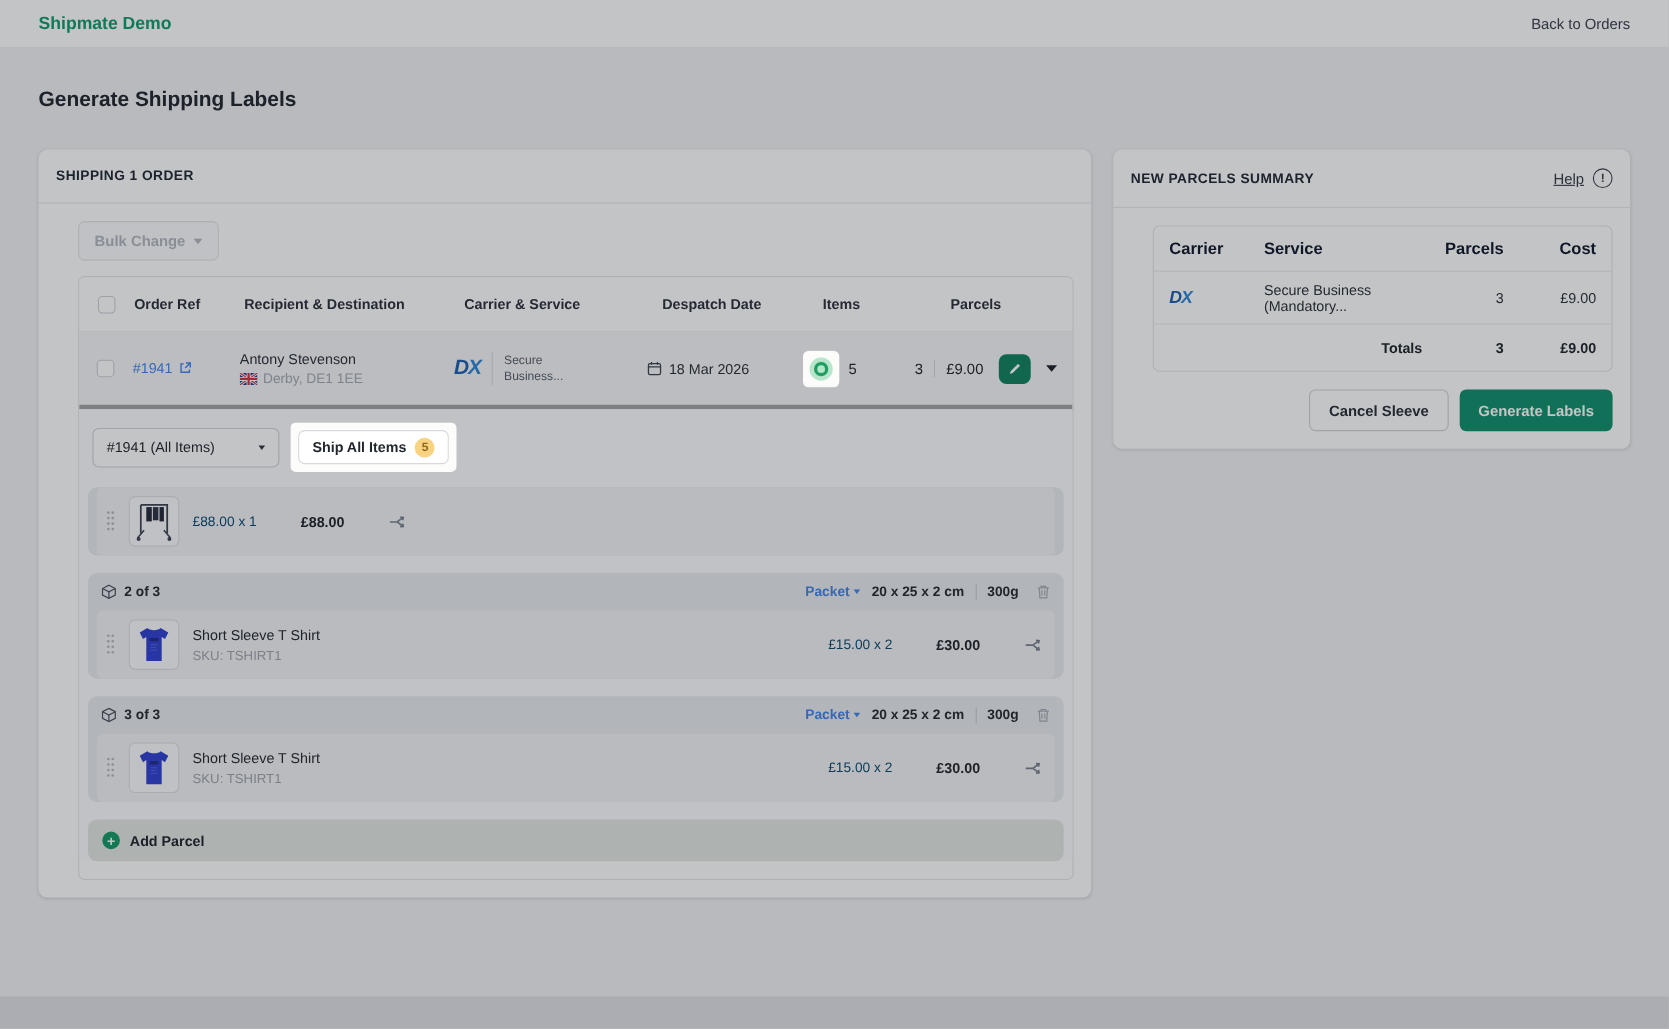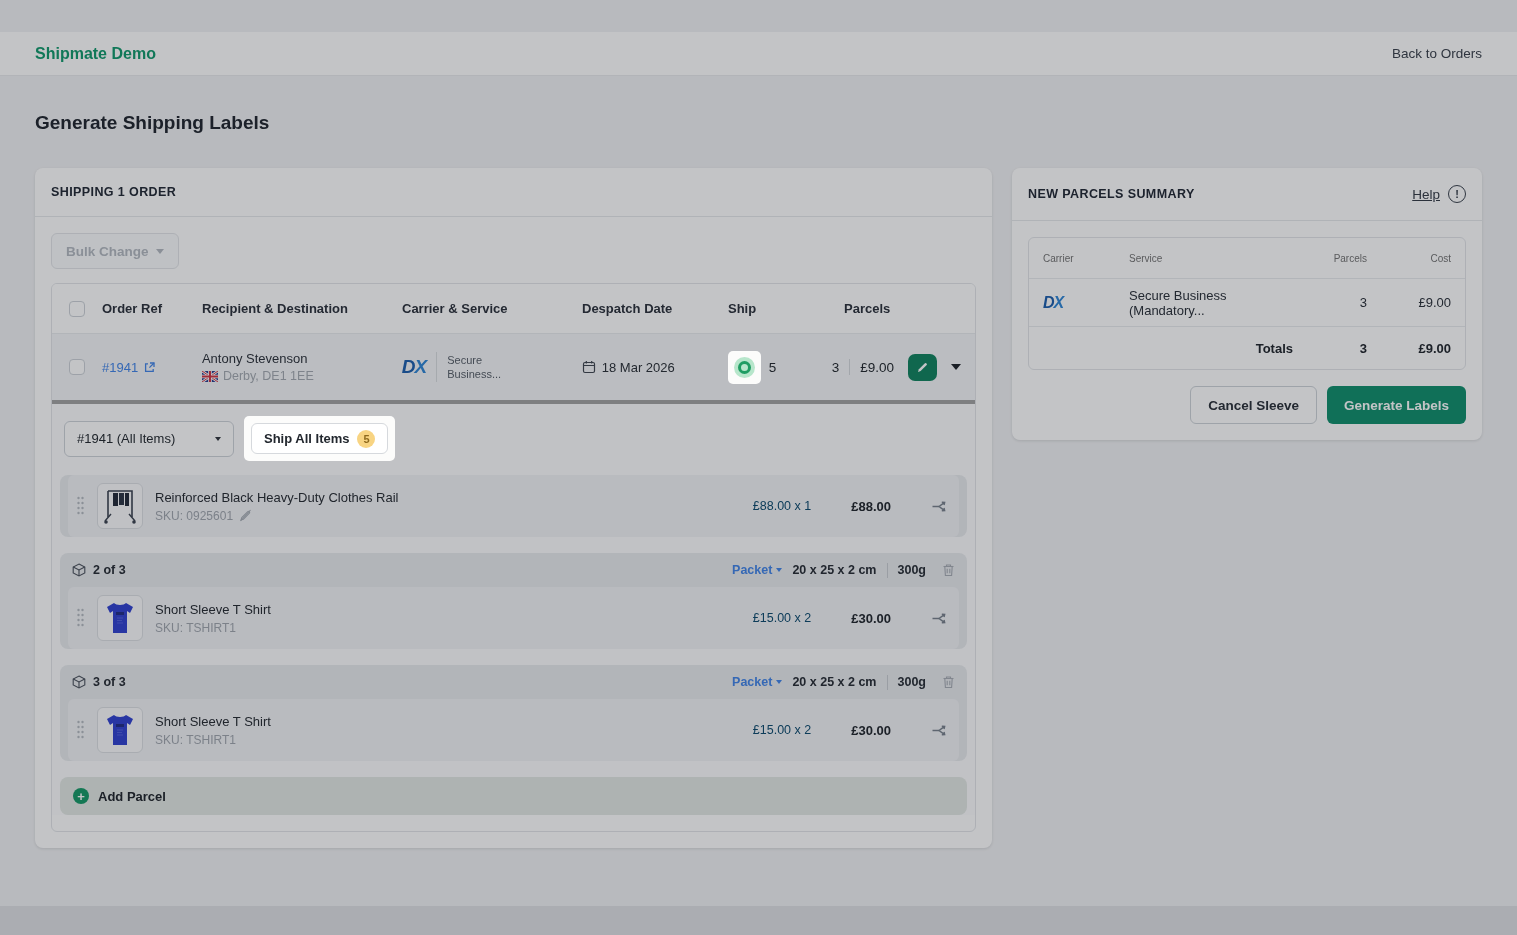--- a/index.html
+++ b/index.html
@@ -8,40 +8,39 @@
     font-family:"Liberation Sans", sans-serif;
     background:#f1f2f4;
     color:#222831;
     position:relative;
   }
   
   .topbar {
     height:44px; background:#ffffff; display:flex; align-items:center;
     justify-content:space-between; padding:0 35px;
     border-bottom:1px solid #e8eaec;
-    margin-top:32px;
   }
   .brand { color:#129a6d; font-size:16px; font-weight:bold; }
   .back-link { color:#3a414c; font-size:13.5px; cursor:pointer; }
 
   
   .page { padding:0 35px; }
   .page-title { font-size:19px; font-weight:bold; color:#20262f; margin:36px 0 34px; }
   .panels { display:flex; gap:20px; align-items:flex-start; }
 
   .panel {
     background:#ffffff; border-radius:8px;
     box-shadow:0 1px 3px rgba(20,25,35,.12);
   }
   .panel-header {
     display:flex; align-items:center; justify-content:space-between;
     padding:17px 16px; border-bottom:1px solid #e6e8eb;
   }
   .panel-title { font-size:12.5px; font-weight:bold; letter-spacing:.4px; color:#222935; }
-  .panel-body { padding:16px; }
+  .panel-body { padding:16px;margin-left:20px; }
 
   .left-panel { width:957px; }
   .right-panel { width:472px; }
 
   
   .bulk-btn {
     display:inline-flex; align-items:center; gap:7px;
     height:36px; padding:0 14px; border:1px solid #e3e5e9; border-radius:6px;
     background:#fafbfc; color:#b3b9c1; font-size:13.5px; font-weight:bold;
     margin-bottom:14px; cursor:default;
@@ -129,21 +128,21 @@
     font-size:13px; font-weight:bold; color:#21262c; cursor:pointer;
   }
   .plus-circle { width:16px; height:16px; border-radius:50%; background:#169a67; color:#fff; font-size:13px; font-weight:bold; display:flex; align-items:center; justify-content:center; line-height:1; }
 
   
   .help-wrap { display:flex; align-items:center; gap:8px; }
   .help-link { font-size:13.5px; color:#343b46; text-decoration:underline; cursor:pointer; }
   .info-circle { width:18px; height:18px; border-radius:50%; border:1.6px solid #3a424d; color:#3a424d; font-size:11px; font-weight:bold; display:flex; align-items:center; justify-content:center; cursor:pointer; }
   .sum-table { border:1px solid #e3e5e9; border-radius:6px; }
   .s-row { display:flex; align-items:center; padding:0 14px; }
-  .s-head { height:40px; font-size:10px; color:#737373; }
+  .s-head { height:40px; font-size:15px; color:#0f172a;font-weight:bold; }
   .s-data { height:48px; border-top:1px solid #e9ebee; font-size:13px; color:#2a3039; }
   .s-totals { height:43px; border-top:1px solid #e9ebee; font-size:13px; font-weight:bold; color:#21262d; }
   .sc-carrier { width:86px; }
   .sc-service { flex:1; }
   .sc-parcels { width:74px; text-align:right; }
   .sc-cost { width:84px; text-align:right; }
   .sum-dx { font-size:16px; }
   .sum-actions { display:flex; justify-content:flex-end; gap:10px; margin-top:16px; }
   .btn { height:38px; border-radius:6px; font-size:13.5px; font-weight:bold; padding:0 17px; cursor:pointer; font-family:inherit; }
   .btn-cancel { background:#fff; border:1px solid #ced3d8; color:#2a3039; }
@@ -180,21 +179,21 @@
         <div class="order-table">
 
           <div class="t-row t-head">
             <div class="col-check">
                 <span class="checkbox"></span>
               </div>
             <div class="col-ref">Order Ref</div>
             <div class="col-recipient">Recipient &amp; Destination</div>
             <div class="col-carrier">Carrier &amp; Service</div>
             <div class="col-despatch">Despatch Date</div>
-            <div class="col-items">Ship</div>
+            <div class="col-items">Items</div>
             <div class="col-parcels">Parcels</div>
           </div>
 
           <div class="t-row order-row">
             <div class="col-check">
                 <span class="checkbox"></span>
               </div>
             <div class="col-ref">
               <span class="ref-link">
                 <span>#1941</span>
@@ -294,30 +293,20 @@
                       <path d="M6 4 H30 V30" fill="none" stroke="#3c4350" stroke-width="1.6"></path>
                       <path d="M6 4 V30" stroke="#3c4350" stroke-width="1.6"></path>
                       <path d="M3 34 L9 27 M33 34 L27 27" stroke="#3c4350" stroke-width="1.4"></path>
                       <circle cx="4" cy="35" r="1.8" fill="#3c4350"></circle>
                       <circle cx="32" cy="35" r="1.8" fill="#3c4350"></circle>
                       <rect x="11" y="6" width="5" height="13" fill="#232a38"></rect>
                       <rect x="17" y="6" width="5" height="12" fill="#2c3445"></rect>
                       <rect x="23" y="6" width="4" height="13" fill="#232a38"></rect>
                     </svg>
                 </span>
-                <div class="item-info">
-                  <div class="item-name">Reinforced Black Heavy-Duty Clothes Rail</div>
-                  <div class="item-sku">
-                    <span>SKU: 0925601</span>
-                    <svg class="icon" width="13" height="13" viewBox="0 0 13 13" fill="none" stroke="#a7adb5" stroke-width="1.1">
-                        <path d="M2 11 L2.8 8.6 L8.8 2.6 A0.9 0.9 0 0 1 10.1 2.6 L10.4 2.9 A0.9 0.9 0 0 1 10.4 4.2 L4.4 10.2 Z"></path>
-                        <path d="M1.5 12 L11.5 1"></path>
-                      </svg>
-                  </div>
-                </div>
                 <span class="unit-price">£88.00 x 1</span>
                 <span class="item-total">£88.00</span>
                 <span class="split-icon">
                   <svg width="16" height="15" viewBox="0 0 16 15" fill="none" stroke="#78818c" stroke-width="1.5">
                       <path d="M1.5 7.5 H8"></path>
                       <path d="M8 7.5 L13 3.8"></path>
                       <path d="M8 7.5 L13 11.2"></path>
                       <path d="M10.8 3.2 L13.6 3.4 L13 6"></path>
                       <path d="M10.8 11.8 L13.6 11.6 L13 9"></path>
                     </svg>

